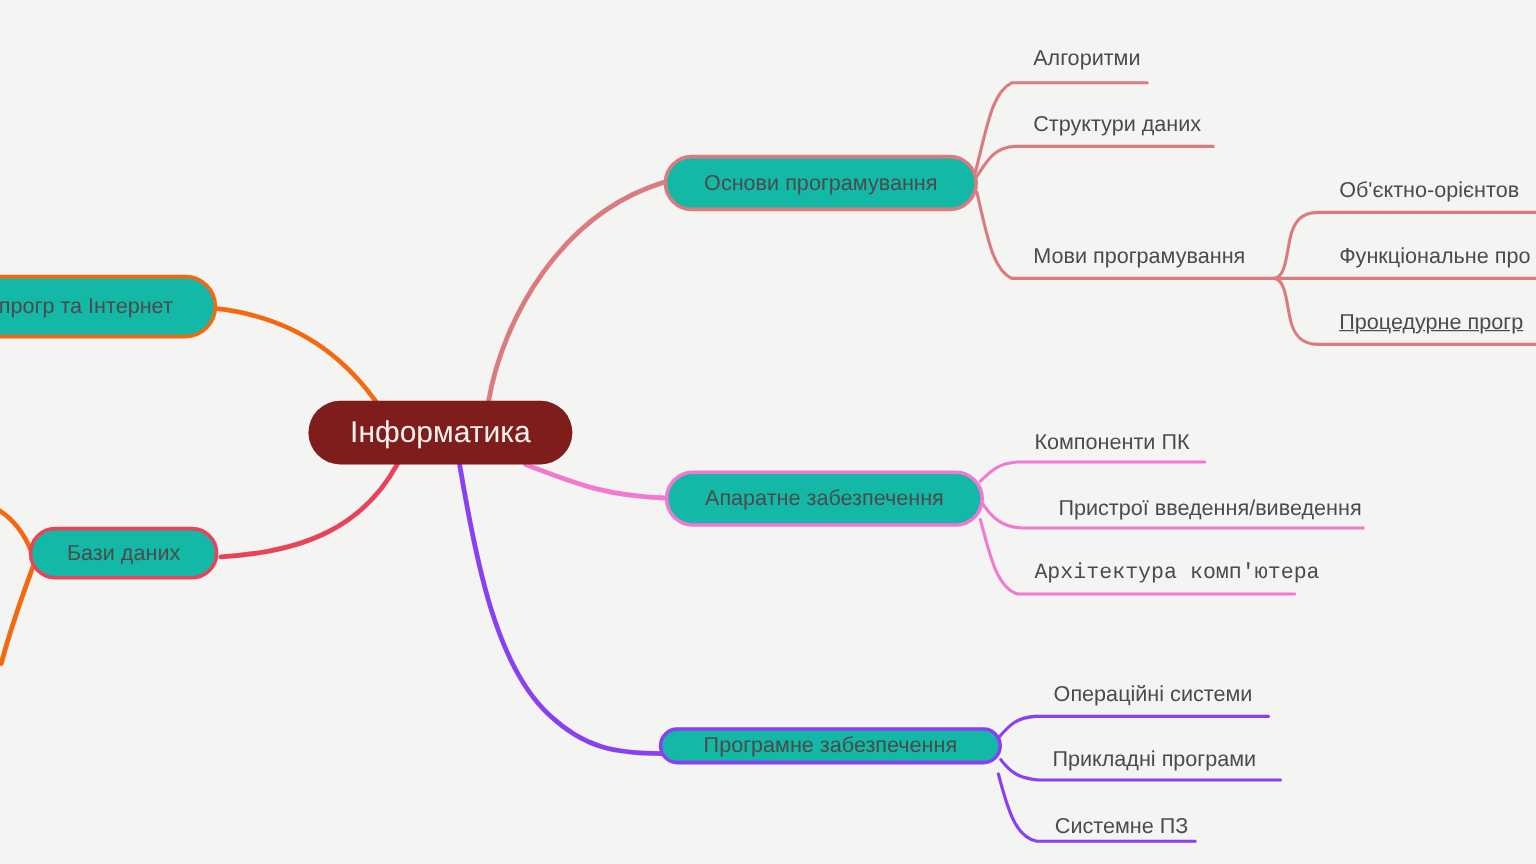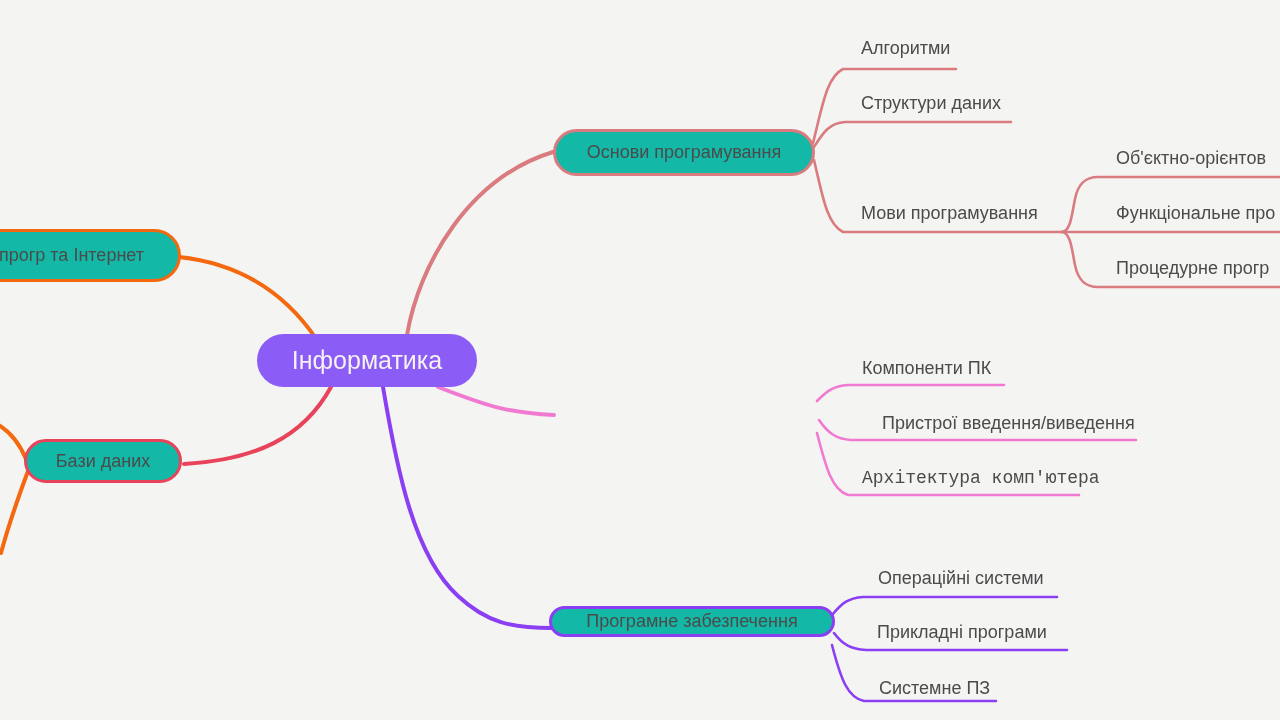--- a/index.html
+++ b/index.html
@@ -23,21 +23,21 @@
   .pill{
     position:absolute;
     display:flex;align-items:center;justify-content:center;
     background:#14b8a6;
     border-radius:27px;
     box-sizing:border-box;
     font-size:18px;color:#4b4b4b;
     white-space:nowrap;
   }
   .pill-root{
-    background:#8b5cf6;
+    background:#7f1d1d;
     color:#f5f2ef;
     font-size:25px;
     border-radius:27px;
     text-align:center;
   }
   .b-orange{border:3.5px solid #f4690f;}
   .b-red{border:3.5px solid #e8435a;}
   .b-salmon{border:3px solid #d97b7f;}
   .b-pink{border:3px solid #f07ad2;}
   .b-purple{border:3px solid #8a3ff2;}
@@ -91,32 +91,35 @@
   </div>
 
   <div class="pill b-red" style="left:24px;top:439px;width:158px;height:44px;">
     <span>Бази даних</span>
   </div>
 
   <div class="pill b-salmon" style="left:553px;top:129px;width:262px;height:47px;">
     <span>Основи програмування</span>
   </div>
 
+  <div class="pill b-pink" style="left:554px;top:392px;width:266px;height:47px;">
+    <span>Апаратне забезпечення</span>
+  </div>
 
   <div class="pill b-purple" style="left:549px;top:606px;width:286px;height:31px;">
     <span>Програмне забезпечення</span>
   </div>
 
   <div class="leaf" style="left:861px;top:37px;">Алгоритми</div>
   <div class="leaf" style="left:861px;top:92px;">Структури даних</div>
   <div class="leaf" style="left:861px;top:202px;">Мови програмування</div>
 
   <div class="leaf" style="left:1116px;top:147px;">Об'єктно-орієнтов</div>
   <div class="leaf" style="left:1116px;top:202px;">Функціональне про</div>
-  <div class="leaf" style="left:1116px;top:257px;">Процедурне прогр</div>
+  <div class="leaf" style="left:1116px;top:257px;text-decoration:underline;">Процедурне прогр</div>
 
   <div class="leaf" style="left:862px;top:357px;">Компоненти ПК</div>
   <div class="leaf" style="left:862px;top:412px;margin-left:20px;">Пристрої введення/виведення</div>
   <div class="leaf" style="left:862px;top:467px;font-family:Liberation Mono, monospace;">Архітектура комп'ютера</div>
 
   <div class="leaf" style="left:878px;top:567px;">Операційні системи</div>
   <div class="leaf" style="left:877px;top:621px;">Прикладні програми</div>
   <div class="leaf" style="left:879px;top:677px;">Системне ПЗ</div>
 
 </div>

